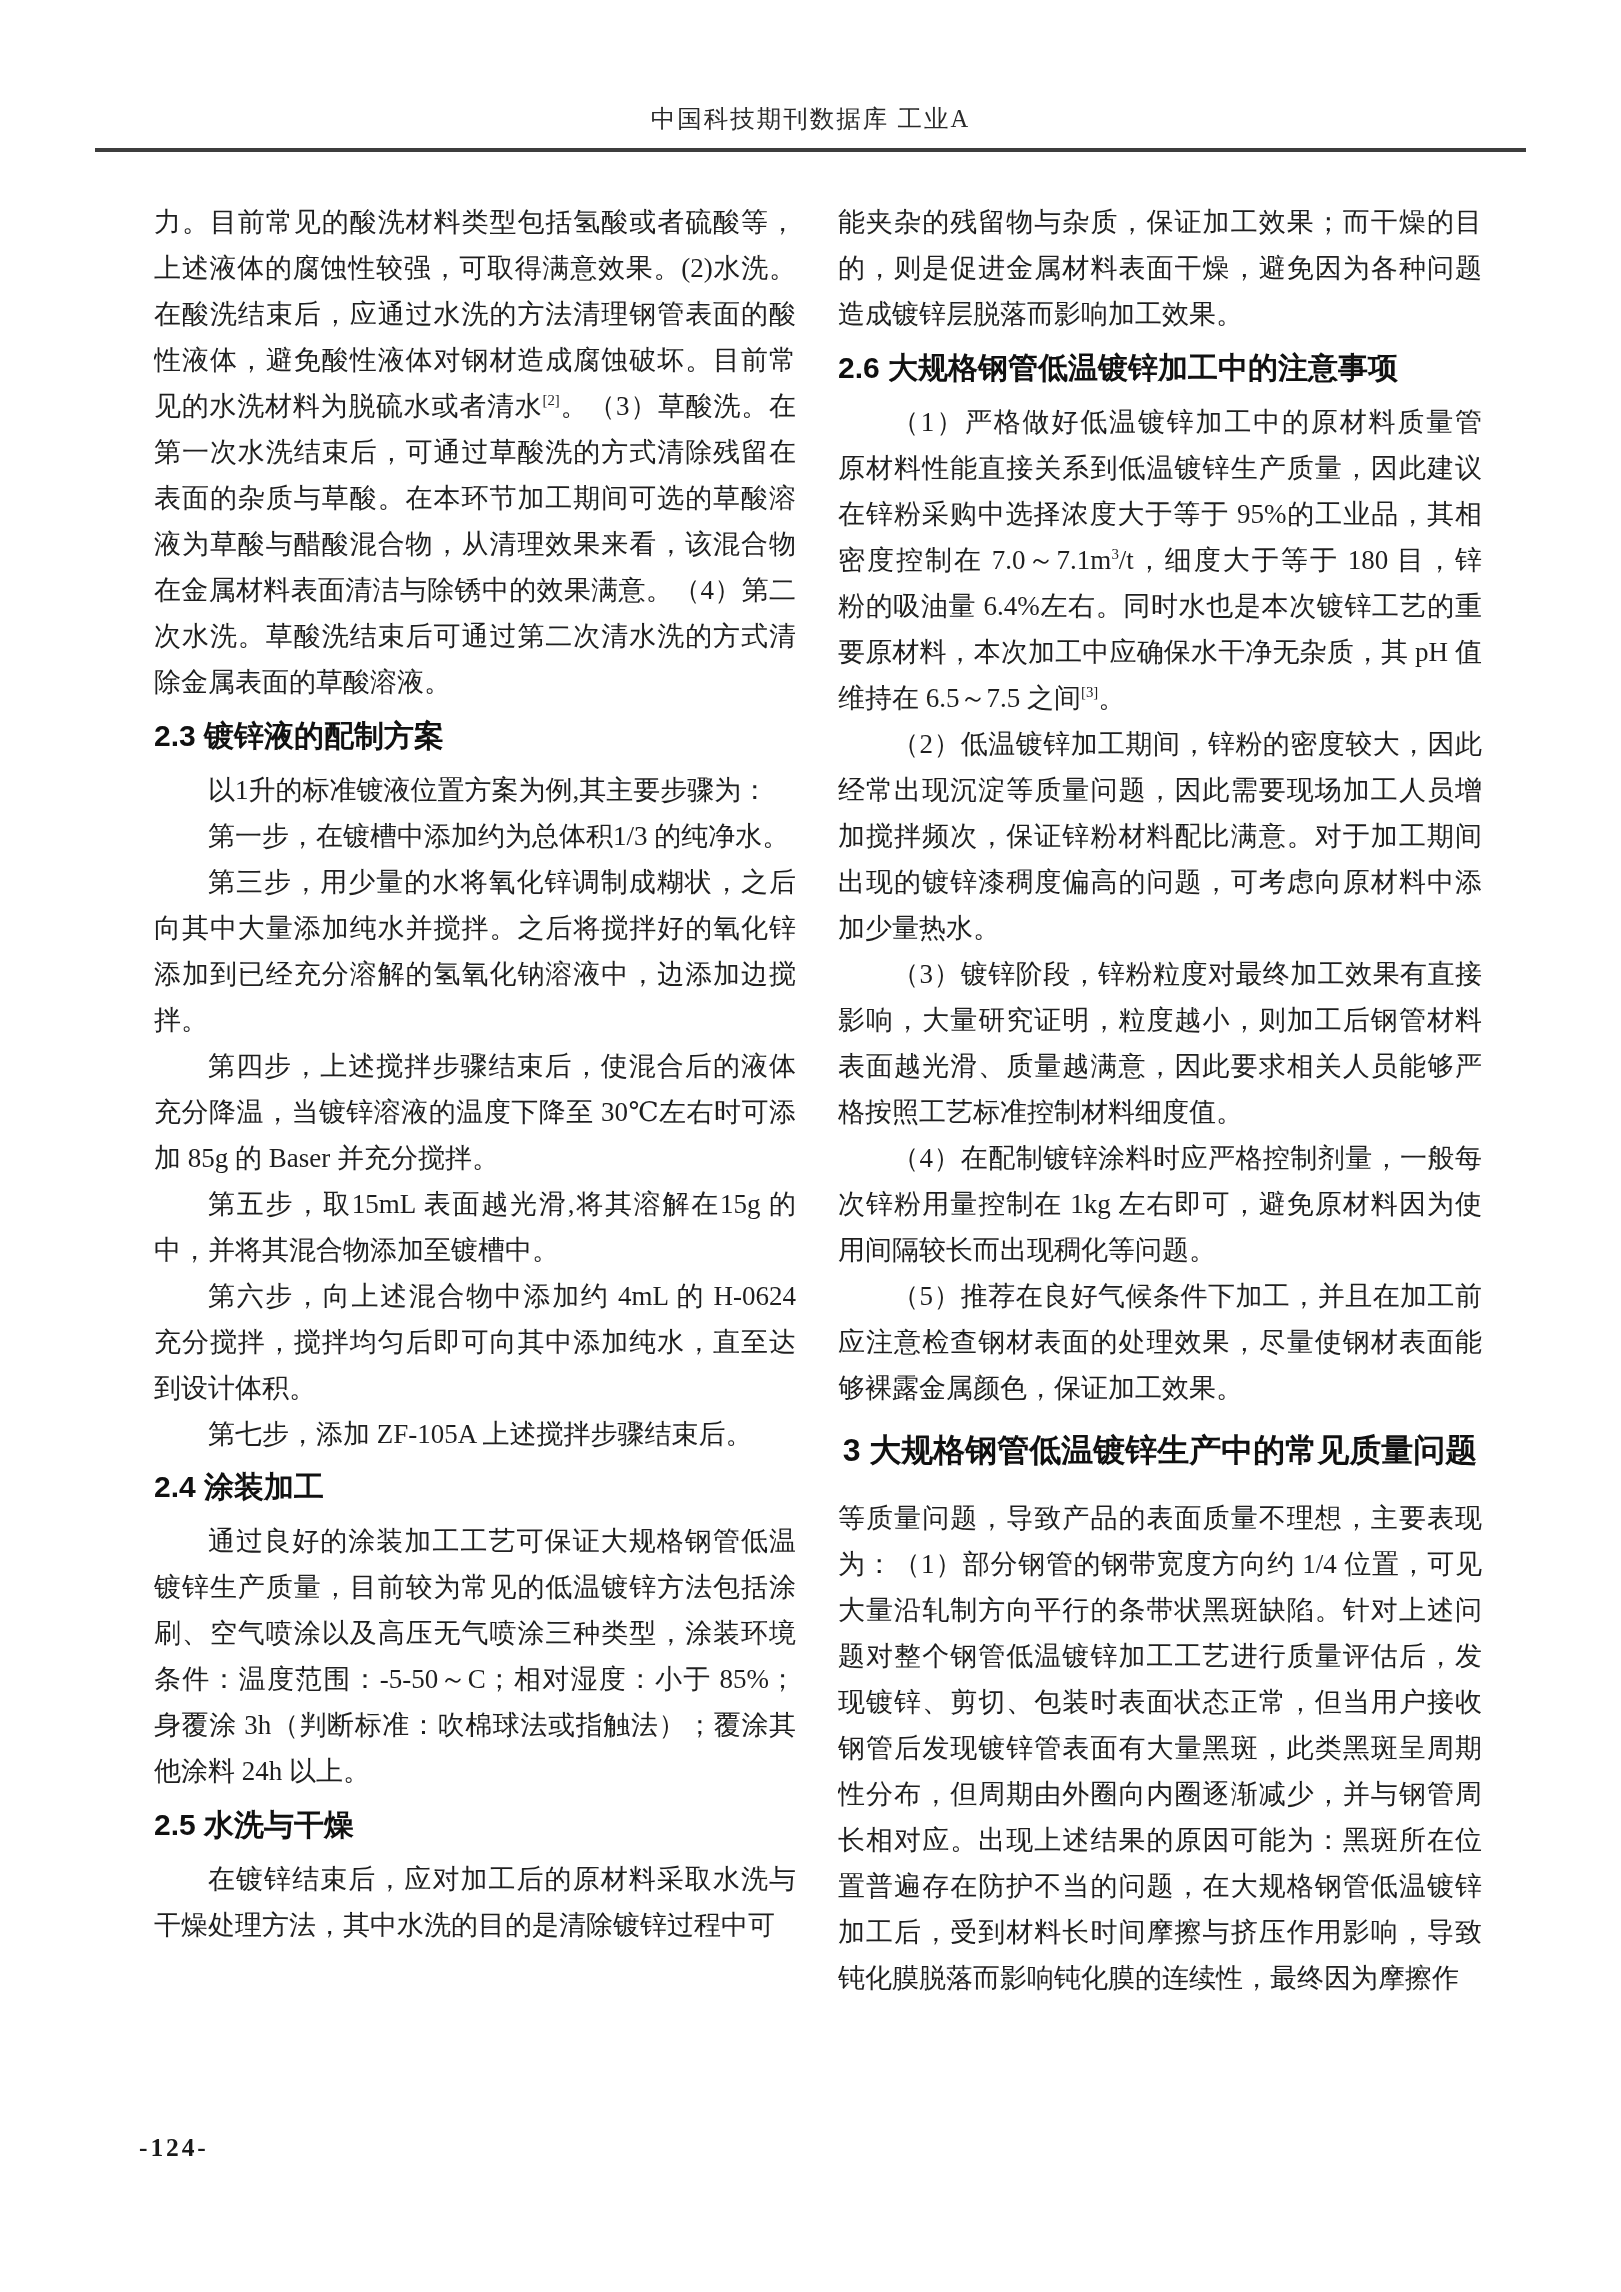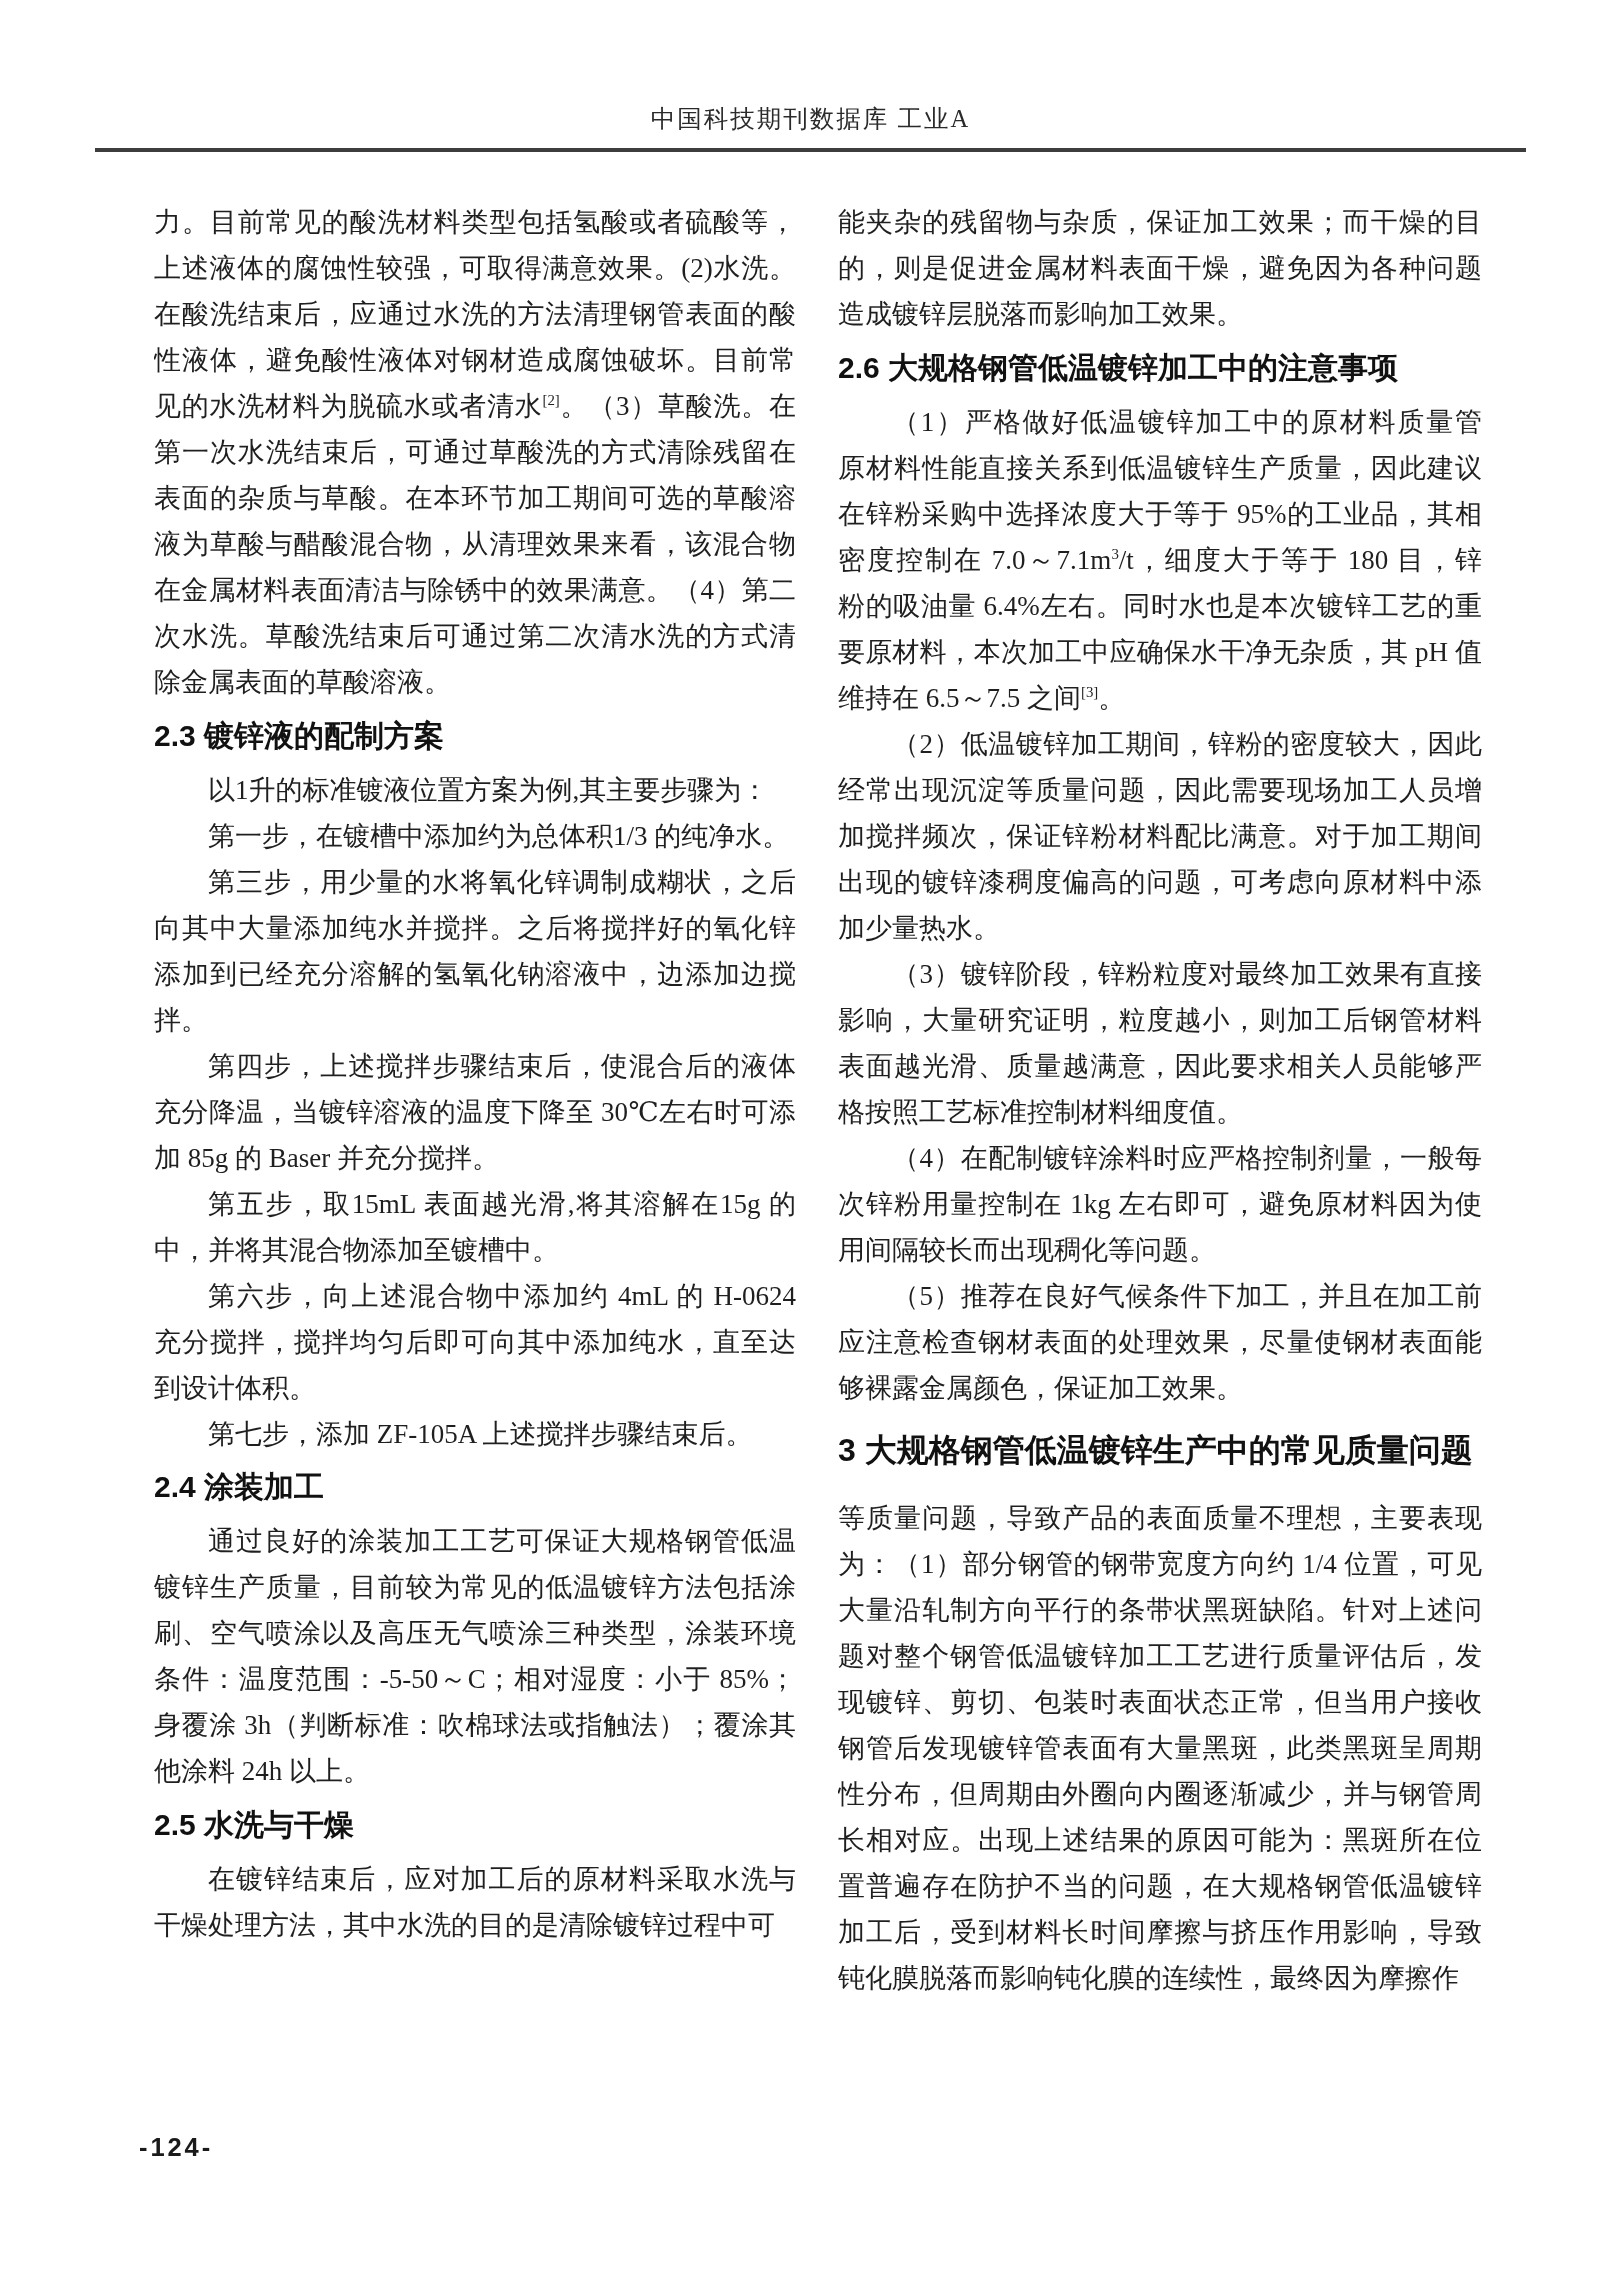--- a/index.html
+++ b/index.html
@@ -25,26 +25,26 @@
     overflow:hidden; text-align:left;
   }
   .ln.j { text-align:justify; text-align-last:justify; text-justify:inter-character; }
   .ln.ind { text-indent:2em; }
   .h2 {
     font-family:Liberation Sans, sans-serif; font-weight:700;
     font-size:30px; line-height:46px; margin:7.8px 0 7.8px 0; color:#111;
   }
   .h1 {
     font-family:"Liberation Sans","DejaVu Sans",sans-serif; font-weight:700;
-    font-size:32px; line-height:61px; margin:9.8px 0 13.7px 0; color:#111;
+    font-size:32px; line-height:61px; margin:9.8px 0 13.7px 0; color:#111;text-align:center;
   }
   sup { font-size:0.55em; line-height:0; vertical-align:super; }
   .page-num {
     position:absolute; left:139px; top:2133px;
-    font-family:Liberation Sans, sans-serif;
+    font-family:Liberation Serif, serif;
     font-weight:700; font-size:25.5px; letter-spacing:2.9px; color:#1a1a1a;
   }
 </style>
 </head>
 <body>
 
 <div class="page" style="color: rgb(31, 31, 31); border-radius: 26px;">
   <div class="header-title">中国科技期刊数据库 工业A</div>
   <div class="header-rule" style="background: rgb(61, 61, 61);"></div>
   <div class="col col-left" id="col-left">

